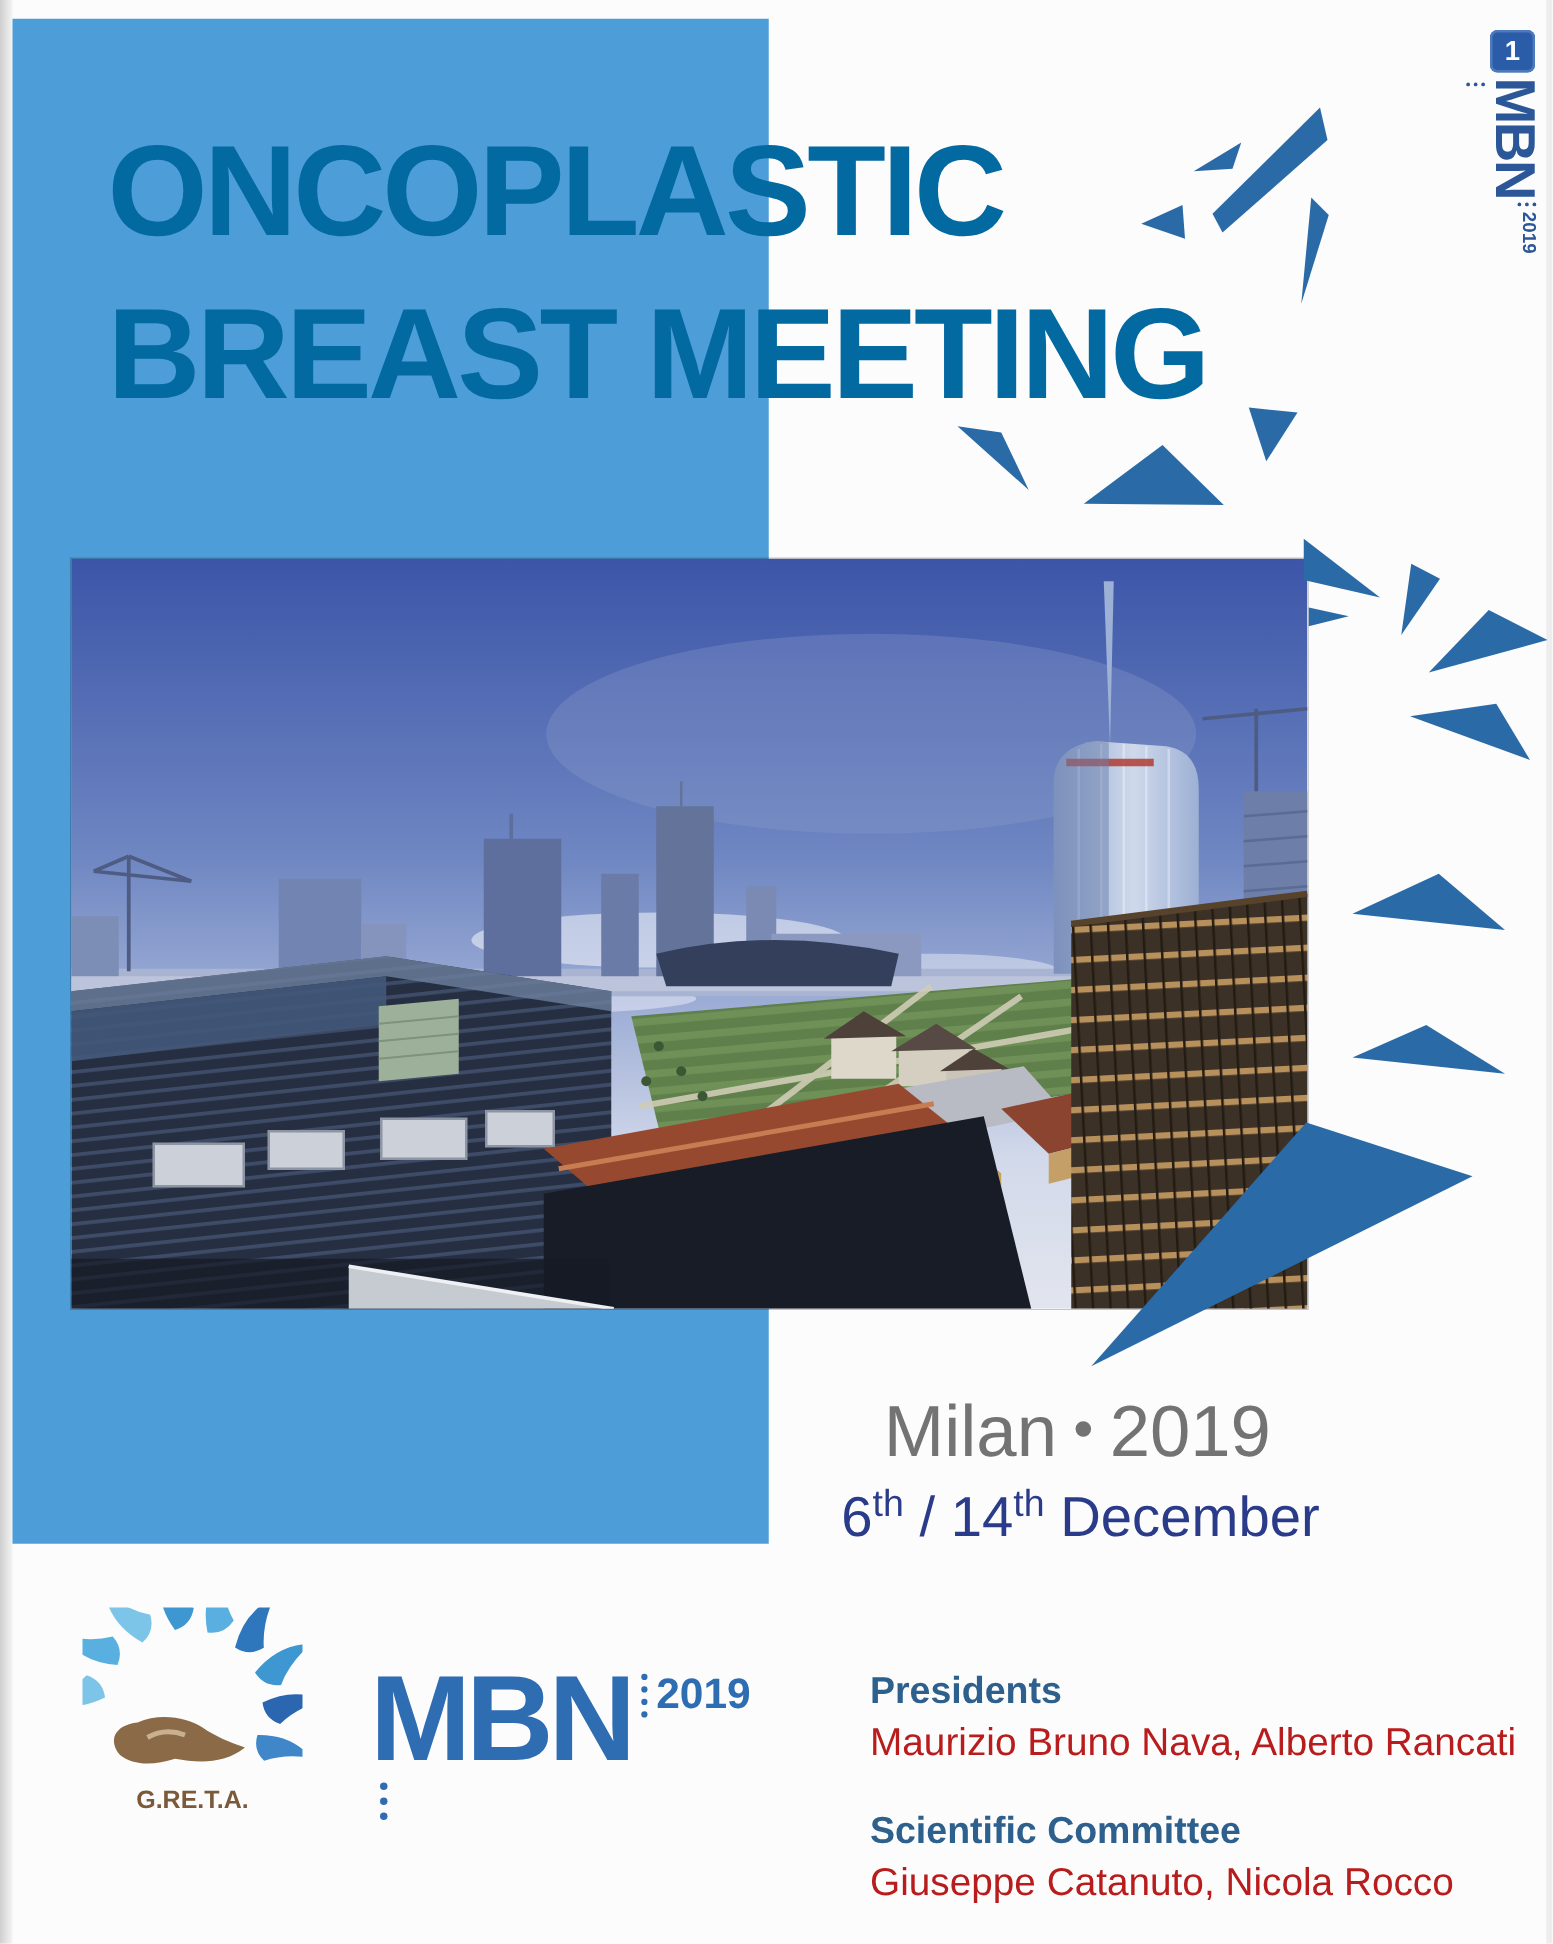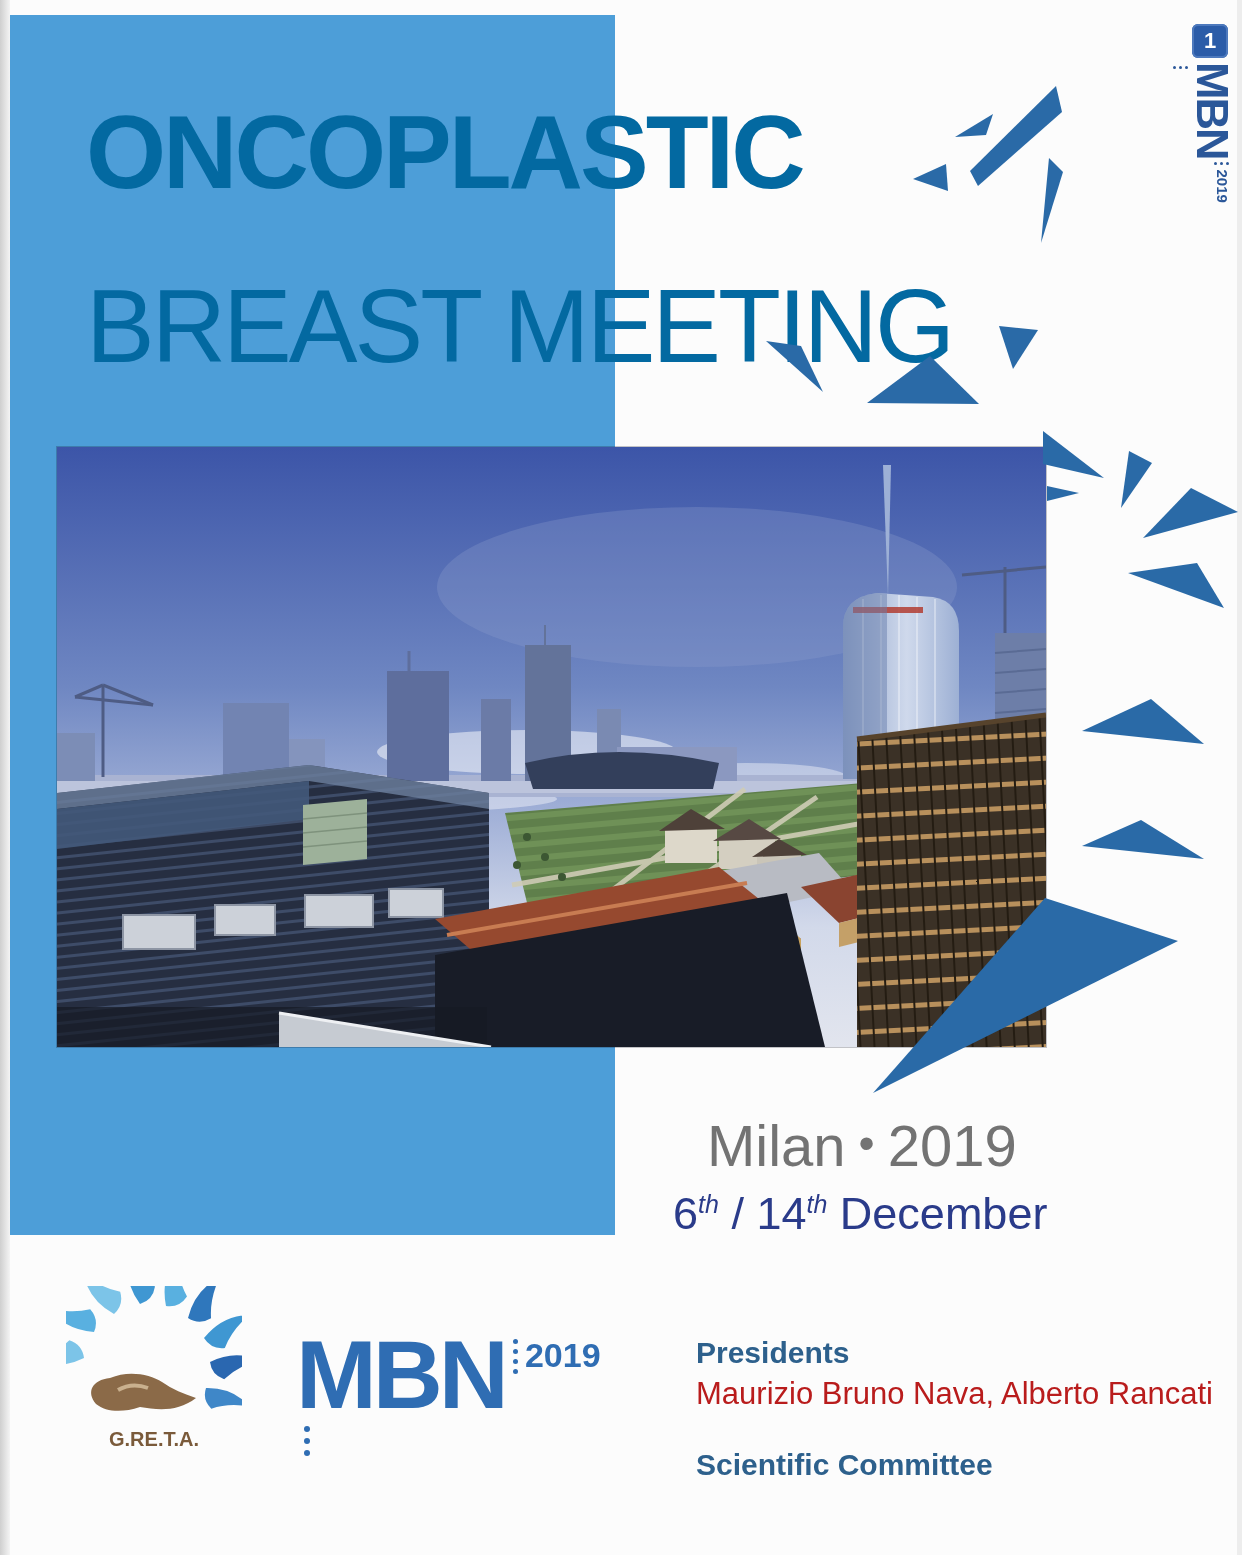--- a/index.html
+++ b/index.html
@@ -8,21 +8,21 @@
     font-family:"Liberation Sans", sans-serif;overflow:hidden;
   }
   .edge-left{position:absolute;left:0;top:0;width:10px;height:1555px;
     background:linear-gradient(to right,#cfcfcf,#f4f4f4);}
   .edge-right{position:absolute;right:0;top:0;width:5px;height:1555px;background:#ededed;}
 
   .blue-block{position:absolute;left:10px;top:15px;width:605px;height:1220px;background:#4d9ed8;}
 
   .title{position:absolute;left:86px;top:88px;color:#0369a1;line-height:1.26;white-space:nowrap;}
   .title .l1{font-size:103px;font-weight:bold;letter-spacing:-3px;}
-  .title .l2{font-size:103px;font-weight:normal;letter-spacing:-3px;margin-top:44px;}
+  .title .l2{font-size:103px;font-weight:bold;letter-spacing:-3px;}
 
   .photo{position:absolute;left:57px;top:447px;width:989px;height:600px;display:block;
     box-shadow:0 0 0 1px rgba(20,25,40,.25);}
 
   .triangles{position:absolute;left:0;top:0;width:1242px;height:1555px;pointer-events:none;}
 
   .badge{position:absolute;left:1192px;top:24px;width:36px;height:34px;background:#2b5ca8;
     border-radius:6px;color:#fff;font-size:22px;font-weight:bold;display:flex;
     align-items:center;justify-content:center;box-shadow:inset 0 0 0 2px #4d79bd;}
 
@@ -50,21 +50,21 @@
   .side-logo .mdots{left:4px;top:45px;gap:3px;}
   .side-logo .mdots i{width:3px;height:3px;background:#2b5799;}
   .side-logo .sup{margin-left:4px;margin-top:2px;gap:4px;}
   .side-logo .colon{gap:3px;padding-top:2px;}
   .side-logo .colon i{width:3px;height:3px;background:#2b5799;}
   .side-logo .ytxt{font-size:15px;color:#2b5799;}
 
   .milan{position:absolute;left:675px;top:1112px;color:#737373;font-size:58px;font-weight:normal;white-space:nowrap;margin-left:32px;}
   .milan .bullet{font-size:46px;vertical-align:7px;margin:0 13px;}
   .dates{position:absolute;left:673px;top:1188px;color:#2a3b8a;font-size:45px;white-space:nowrap;}
-  .dates .sup{font-size:25px;position:relative;top:-16px;font-style:italic;}
+  .dates .sup{font-size:30px;position:relative;top:-16px;}
 
   .greta{position:absolute;left:66px;top:1286px;width:176px;height:176px;}
 
   .block{position:absolute;left:696px;white-space:nowrap;}
   .block .hdr{font-size:30px;font-weight:bold;color:#2d608c;margin-bottom:6px;}
   .block .names{font-size:31px;color:#b91c1c;}
   .presidents{top:1336px;}
   .scientific{top:1448px;}
 </style>
 </head>
@@ -294,13 +294,14 @@
     <span class="ytxt">2019</span>
   </span>
 </div>
 
 <div class="block presidents">
   <div class="hdr">Presidents</div>
   <div class="names">Maurizio Bruno Nava, Alberto Rancati</div>
 </div>
 <div class="block scientific">
   <div class="hdr">Scientific Committee</div>
+  <div class="names">Giuseppe Catanuto, Nicola Rocco</div>
 </div>
 
 </body></html>

